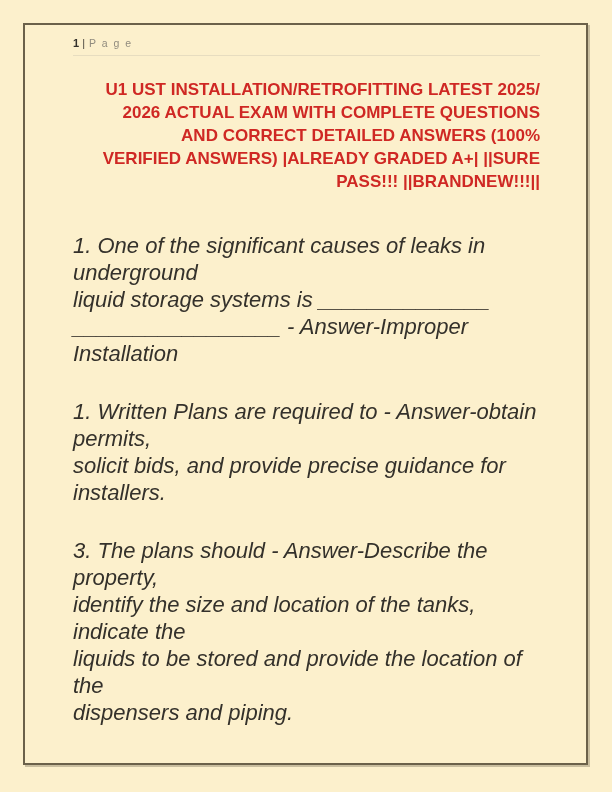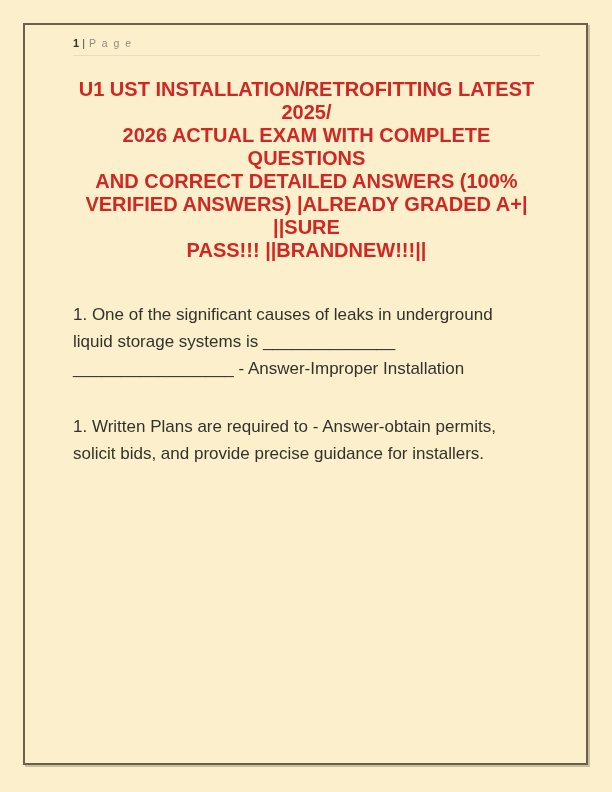--- a/index.html
+++ b/index.html
@@ -45,33 +45,34 @@
     letter-spacing: 1.5px;
   }
   .header-rule {
     border-bottom: 1px solid #e7ddc0;
     margin-top: 4px;
     width: 100%;
     height: 0;
   }
   .doc-title {
     margin: 22px 0 0 0;
-    text-align: center;
+    text-align: right;
     color: #cf2824;
     font-weight: bold;
-    font-size: 20px;
+    font-size: 17px;
     line-height: 23px;
     white-space: pre-line;
   }
   .question {
     margin: 31px 0 0 0;
     color: #34312b;
-    font-size: 17px;
+    font-size: 22px;
     line-height: 27px;
     white-space: pre-line;
+    font-style: italic;
   }
   .doc-title + .question {
     margin-top: 39px;
   }
 </style>
 </head>
 <body>
 
 <div class="page-bg">
   <div class="frame">
@@ -87,16 +88,20 @@
 VERIFIED ANSWERS) |ALREADY GRADED A+| ||SURE
 PASS!!! ||BRANDNEW!!!||</div>
 
     <p class="question">1. One of the significant causes of leaks in underground
 liquid storage systems is ______________
 _________________ - Answer-Improper Installation</p>
 
     <p class="question">1. Written Plans are required to - Answer-obtain permits,
 solicit bids, and provide precise guidance for installers.</p>
 
+    <p class="question">3. The plans should - Answer-Describe the property,
+identify the size and location of the tanks, indicate the
+liquids to be stored and provide the location of the
+dispensers and piping.</p>
 
 
   </div>
 </div>
 
 </body></html>

